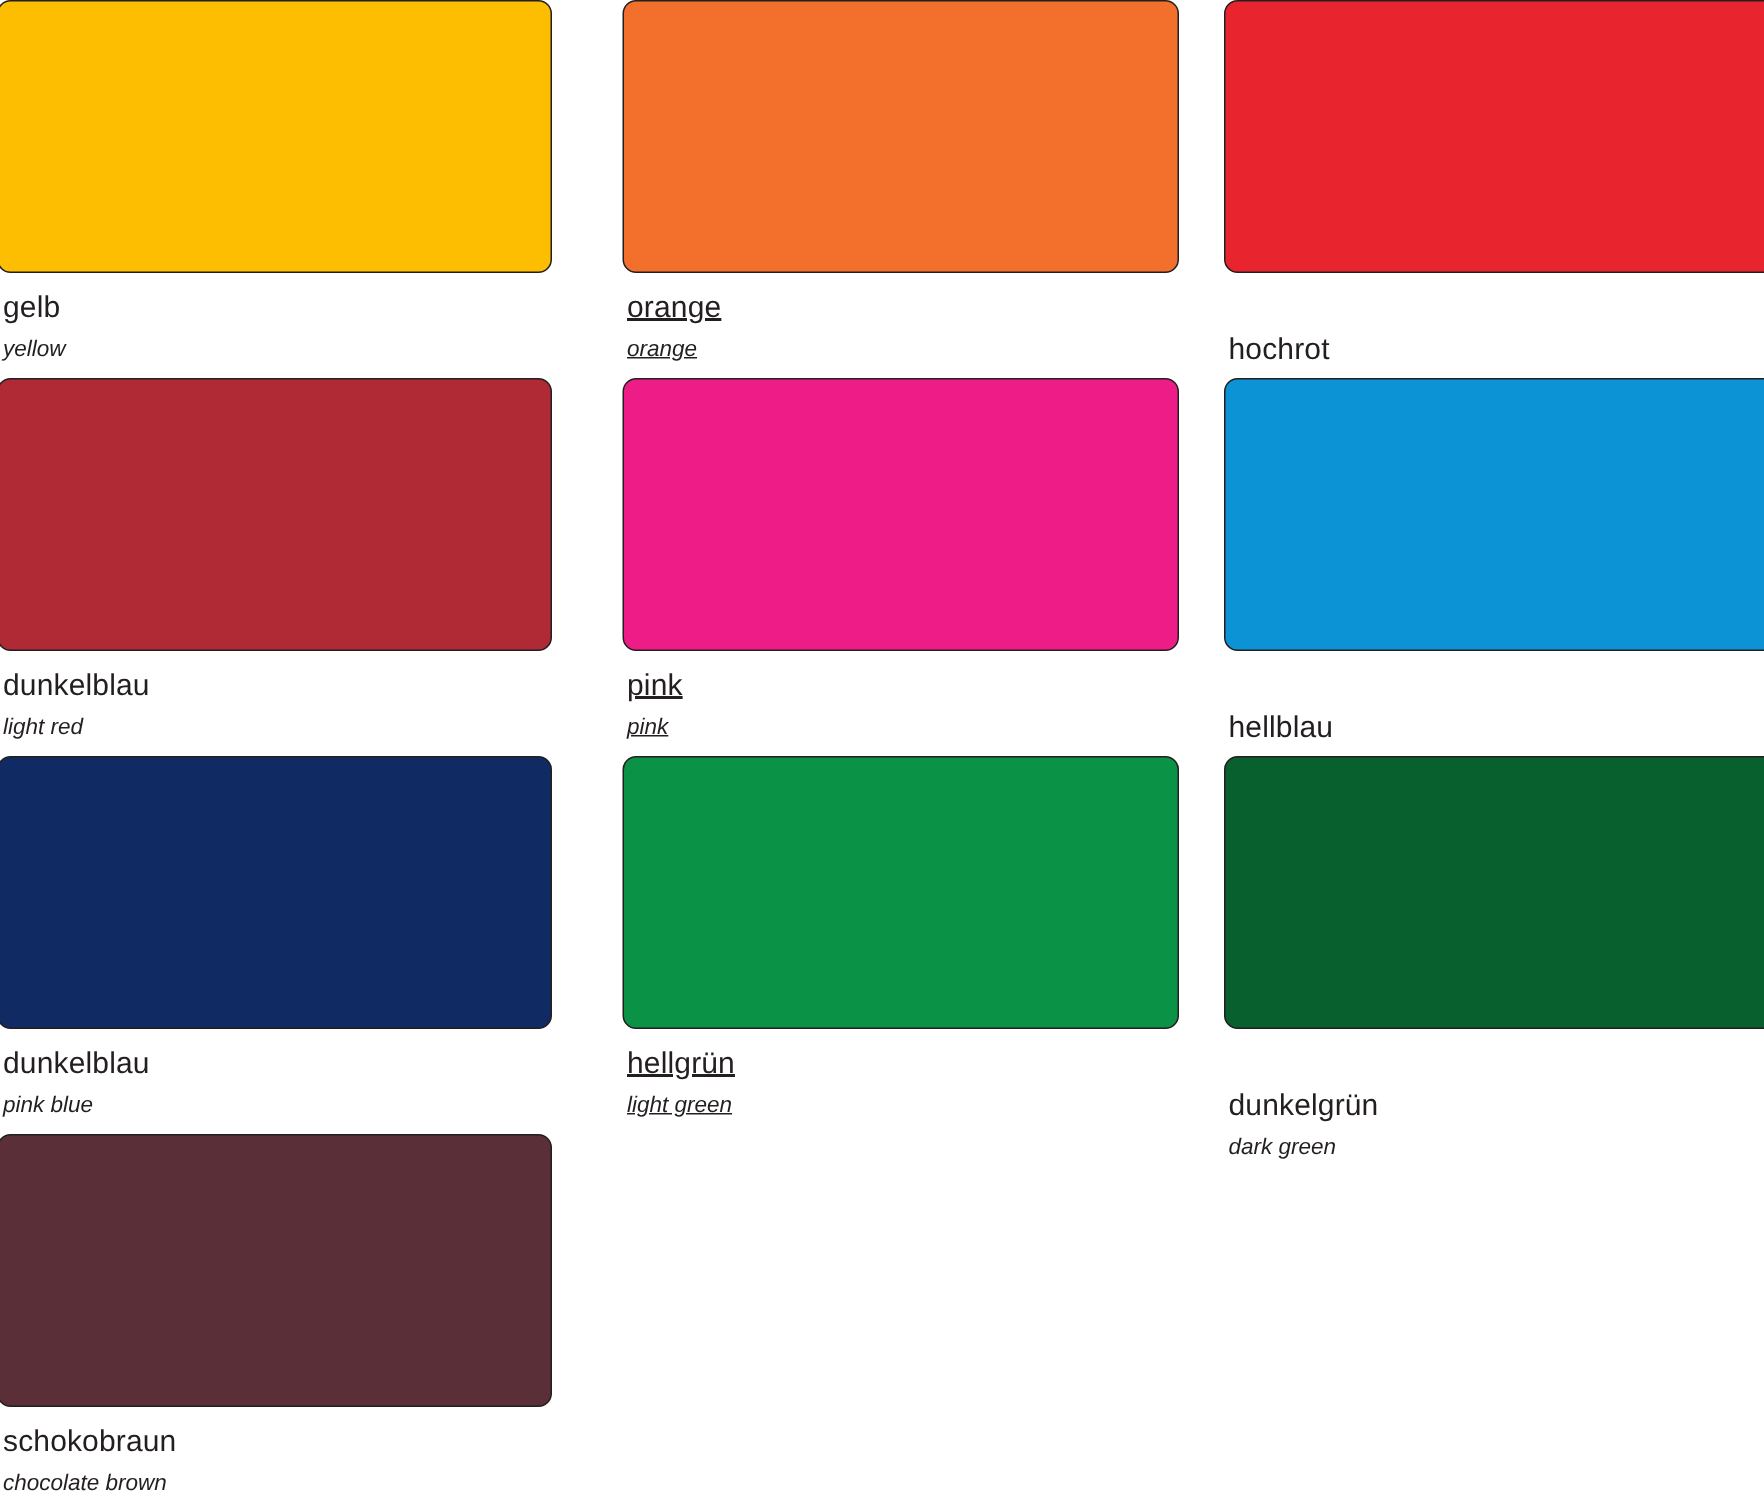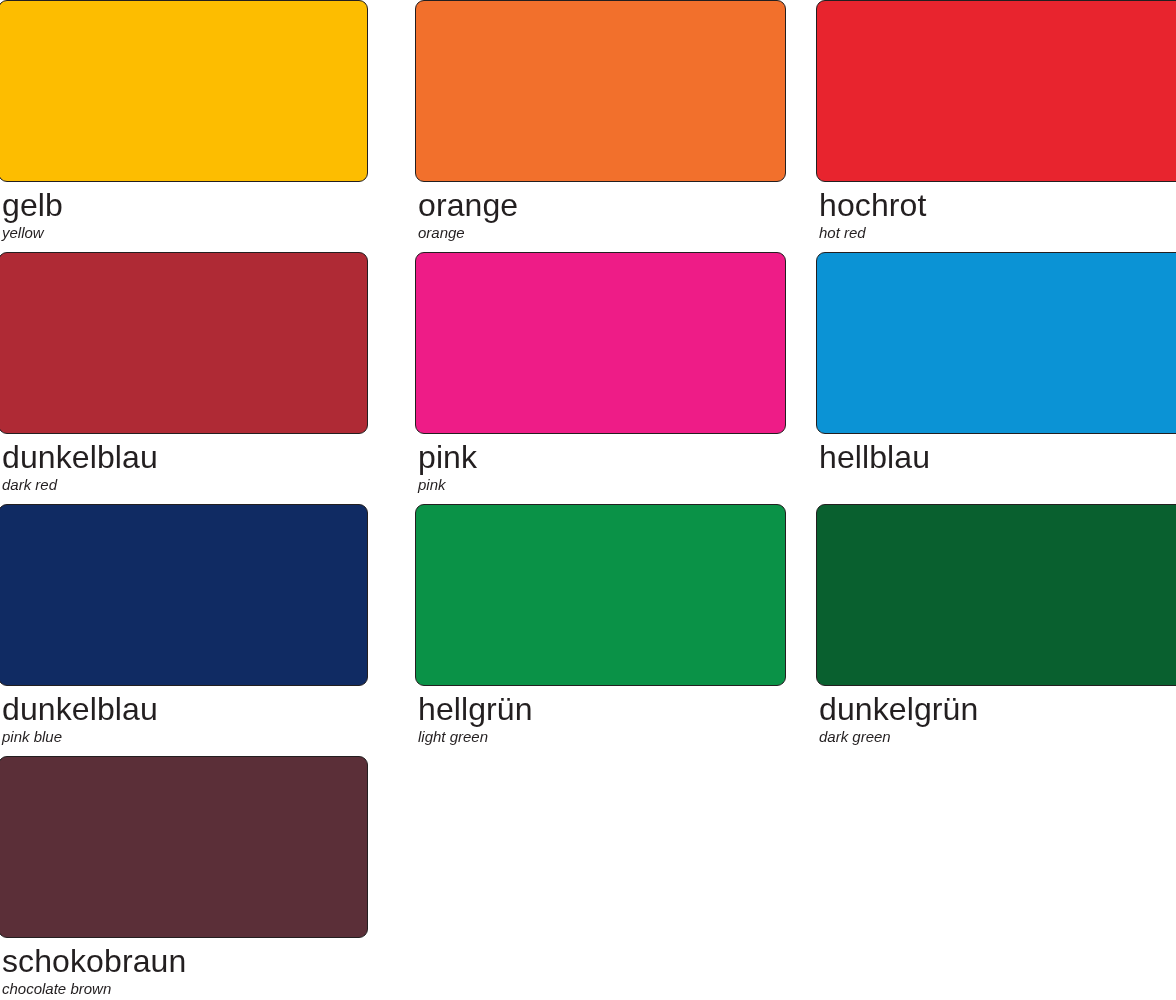--- a/index.html
+++ b/index.html
@@ -66,25 +66,25 @@
   .grid .cell .swatch { margin-left: 0; }
   .grid .cell.col1 .swatch { margin-left: -2px; width: 370px; }
   .grid .cell.col2 .swatch { margin-left: 11px; width: 371px; }
   .grid .cell.col3 .swatch { margin-left: 8px; width: 370px; }
 
   .labels {
     position: relative;
     padding-top: 7px;
   }
   .grid .cell.col1 .labels { padding-left: 2px; }
-  .grid .cell.col2 .labels { padding-left: 14px; }
-  .grid .cell.col3 .labels { padding-left: 11px; }
+  .grid .cell.col2 .labels { padding-left: 14px; text-decoration: underline; }
+  .grid .cell.col3 .labels { padding-left: 11px; margin-top: 28px; }
 
   .name-de {
-    font-size: 32px;
+    font-size: 20px;
     line-height: 32px;
     font-weight: 400;
     letter-spacing: 0.1px;
     color: #231f20;
     white-space: nowrap;
   }
   .name-en {
     font-size: 15px;
     line-height: 21px;
     font-style: italic;
@@ -121,21 +121,21 @@
       <div class="labels">
         <div class="name-de">hochrot</div>
         <div class="name-en">hot red</div>
       </div>
     </div>
 
     <div class="cell col1">
       <div class="swatch" style="background-color: rgb(175, 42, 53);"></div>
       <div class="labels">
         <div class="name-de">dunkelblau</div>
-        <div class="name-en">dark red</div>
+        <div class="name-en">light red</div>
       </div>
     </div>
 
     <div class="cell col2">
       <div class="swatch" style="background-color: rgb(238, 28, 135);"></div>
       <div class="labels">
         <div class="name-de">pink</div>
         <div class="name-en">pink</div>
       </div>
     </div>

